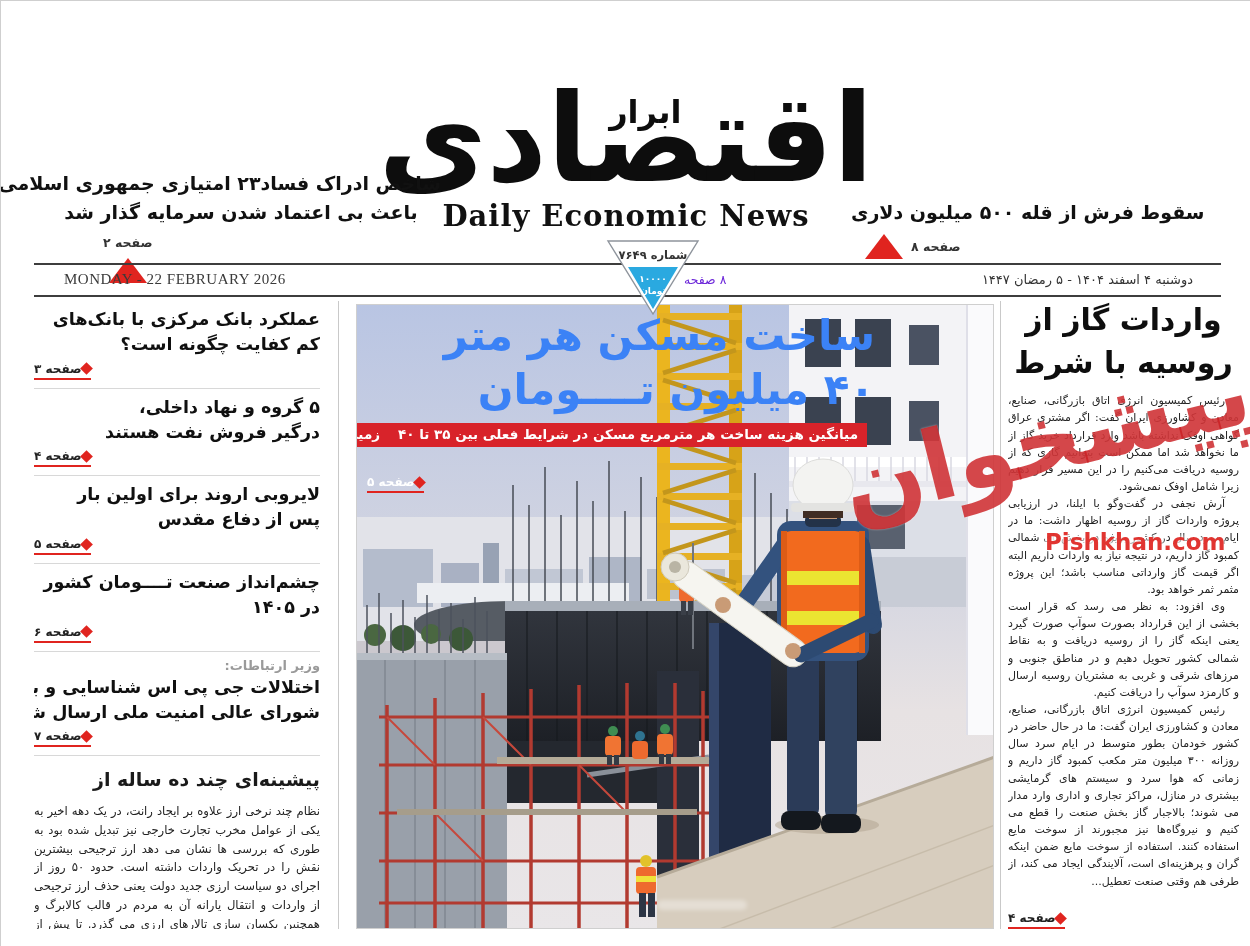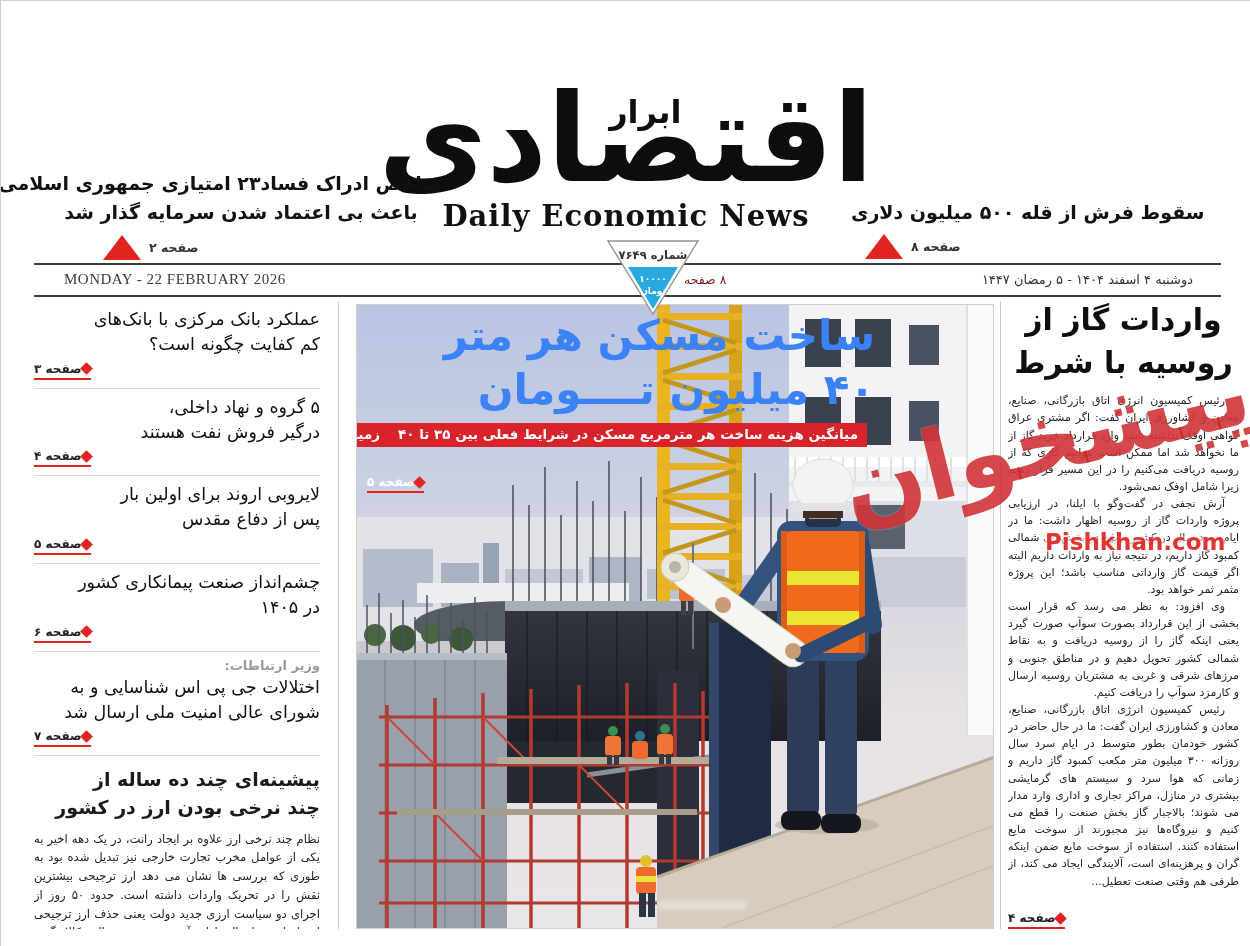--- a/index.html
+++ b/index.html
@@ -11,38 +11,38 @@
   .mast-big{font-size:118px;line-height:1.0;font-weight:bold;color:#0d0d0d;direction:rtl;
             transform:scaleY(1.04);letter-spacing:-2px;}
   .mast-small{position:absolute;top:14px;left:47%;font-size:32px;font-weight:bold;color:#0d0d0d;direction:rtl;}
   .mast-sub{font-family:"DejaVu Serif",serif;font-weight:bold;font-size:29px;letter-spacing:1px;color:#111;margin-top:2px;}
   
   .top-head{position:absolute;text-align:center;}
   .top-head .hl{font-size:19px;font-weight:bold;line-height:1.55;white-space:nowrap;direction:rtl;color:#111;}
   .top-head.left{left:40px;top:168px;width:400px;}
   .top-head.right{left:850px;top:156px;width:388px;text-align:left;margin-top:41px;}
   .pm-top{display:flex;direction:rtl;align-items:center;gap:8px;width:fit-content;margin-top:7px;}
-  .top-head.left .pm-top{margin-left:62px;margin-right:auto;float:left;}
+  .top-head.left .pm-top{margin-left:62px;margin-right:auto;float:left;flex-direction:column;}
   .top-head.right .pm-top{margin-left:14px;}
   .tri-up{width:0;height:0;border-left:19px solid transparent;border-right:19px solid transparent;
           border-bottom:25px solid #e0241f;}
   .pm-top .t{font-size:12.5px;font-weight:bold;color:#333;}
   
   .dateline{position:absolute;left:33px;top:262px;width:1187px;height:30px;
             border-top:2px solid #3d3d3d;border-bottom:2px solid #3d3d3d;}
   .dl-en{position:absolute;left:30px;top:6px;font-family:"Liberation Serif",serif;font-size:15px;
          letter-spacing:.5px;color:#3a3a3a;}
-  .dl-pages{position:absolute;left:650px;top:7px;font-size:12.5px;color:#7f1d1d;direction:rtl;}
+  .dl-pages{position:absolute;left:650px;top:7px;font-size:12.5px;color:#6d28d9;direction:rtl;}
   .dl-fa{position:absolute;right:28px;top:7px;font-size:13px;color:#333;direction:rtl;}
   .issue-badge{position:absolute;left:604px;top:237px;z-index:5;}
   
   .vdiv{position:absolute;top:300px;height:628px;width:1px;background:#c9c9c9;}
   .col-left{position:absolute;left:33px;top:300px;width:286px;height:628px;overflow:hidden;}
   .tease{padding:6px 0 8px;border-bottom:1px solid #d8d8d8;}
-  .tease .hl{font-size:17.5px;font-weight:normal;line-height:1.42;text-align:right;direction:rtl;
+  .tease .hl{font-size:17.5px;font-weight:bold;line-height:1.42;text-align:right;direction:rtl;
              white-space:nowrap;color:#101010;}
   .kicker{font-size:13px;font-weight:bold;color:#9a9a9a;text-align:right;direction:rtl;margin-bottom:2px;}
   .pm{display:flex;direction:rtl;align-items:center;width:fit-content;
       border-bottom:2px solid #e0241f;padding-bottom:2px;margin-top:5px;}
   .pm .d{width:9px;height:9px;background:#e0241f;transform:rotate(45deg);flex:none;}
   .pm .t{font-size:12px;font-weight:bold;color:#222;}
   .lc-article{padding-top:10px;}
   .lc-article .atitle{font-size:19px;font-weight:bold;line-height:1.45;text-align:right;direction:rtl;white-space:nowrap;}
   .lc-article .abody{margin-top:8px;font-size:11.6px;line-height:1.62;text-align:justify;direction:rtl;color:#222;}
   
@@ -145,41 +145,40 @@
     <div class="tease">
       <div class="hl">لایروبی اروند برای اولین بار</div>
       <div class="hl">پس از دفاع مقدس</div>
       <div class="pm">
         <span class="d"></span>
         <span class="t">صفحه ۵</span>
       </div>
     </div>
 
     <div class="tease">
-      <div class="hl">چشم‌انداز صنعت پیمانکاری کشور</div>
+      <div class="hl">چشم‌انداز صنعت تــــومان کشور</div>
       <div class="hl">در ۱۴۰۵</div>
       <div class="pm">
         <span class="d"></span>
         <span class="t">صفحه ۶</span>
       </div>
     </div>
 
     <div class="tease">
       <div class="kicker">وزیر ارتباطات:</div>
       <div class="hl">اختلالات جی پی اس شناسایی و به</div>
       <div class="hl">شورای عالی امنیت ملی ارسال شد</div>
       <div class="pm">
         <span class="d"></span>
         <span class="t">صفحه ۷</span>
       </div>
     </div>
 
     <div class="lc-article">
       <div class="atitle">پیشینه‌ای چند ده ساله از</div>
-      <div class="atitle">چند نرخی بودن ارز در کشور</div>
       <div class="abody">نظام چند نرخی ارز علاوه بر ایجاد رانت، در یک دهه اخیر به یکی از عوامل مخرب تجارت خارجی نیز تبدیل شده بود به طوری که بررسی ها نشان می دهد ارز ترجیحی بیشترین نقش را در تحریک واردات داشته است. حدود ۵۰ روز از اجرای دو سیاست ارزی جدید دولت یعنی حذف ارز ترجیحی از واردات و انتقال یارانه آن به مردم در قالب کالابرگ و همچنین یکسان سازی تالارهای ارزی می گذرد. تا پیش از اجرای این سیاست ها، کارشناسان و فعالان اقتصادی نظام چند نرخی ارز را یکی از آسیب های اقتصاد ایران می دانستند که نه تنها کفه تجارت خارجی ایران را به نفع واردات سنگین می کند، بلکه مانع از رشد تولید می شود...</div>
 
     </div>
   </div>
 
   <div class="photo">
     <svg width="638" height="625" viewBox="0 0 638 625">
       <defs>
         <linearGradient id="skyg" x1="0" y1="0" x2="0" y2="1">
           <stop offset="0" stop-color="#b9c5e3"></stop>

